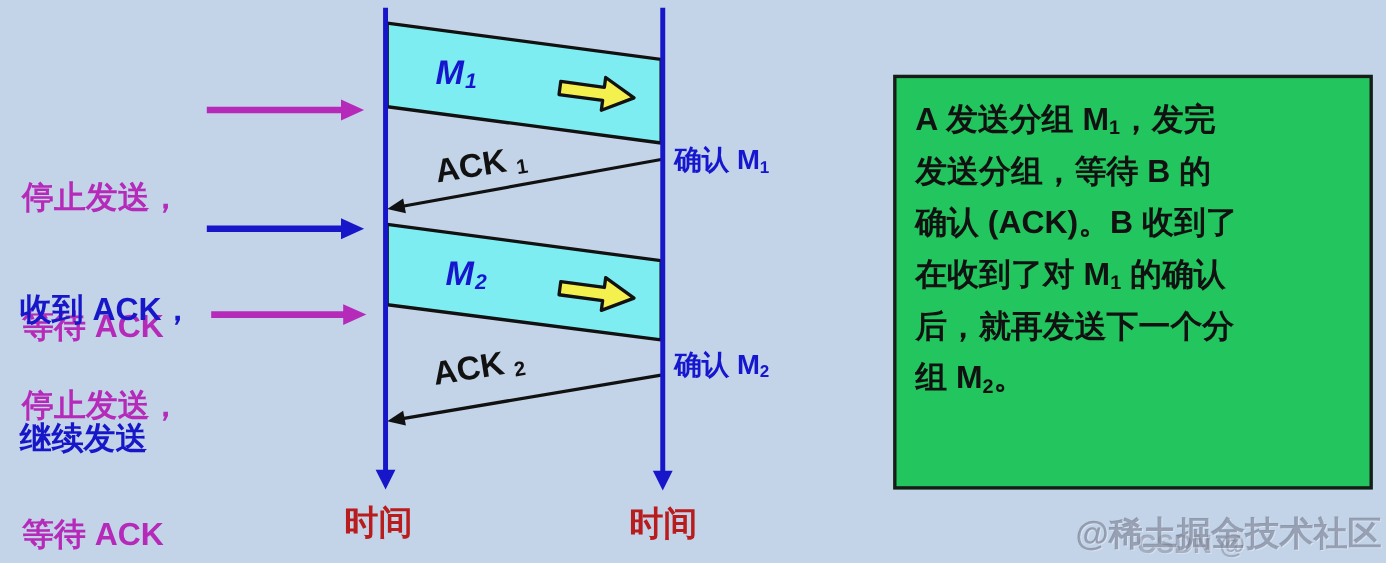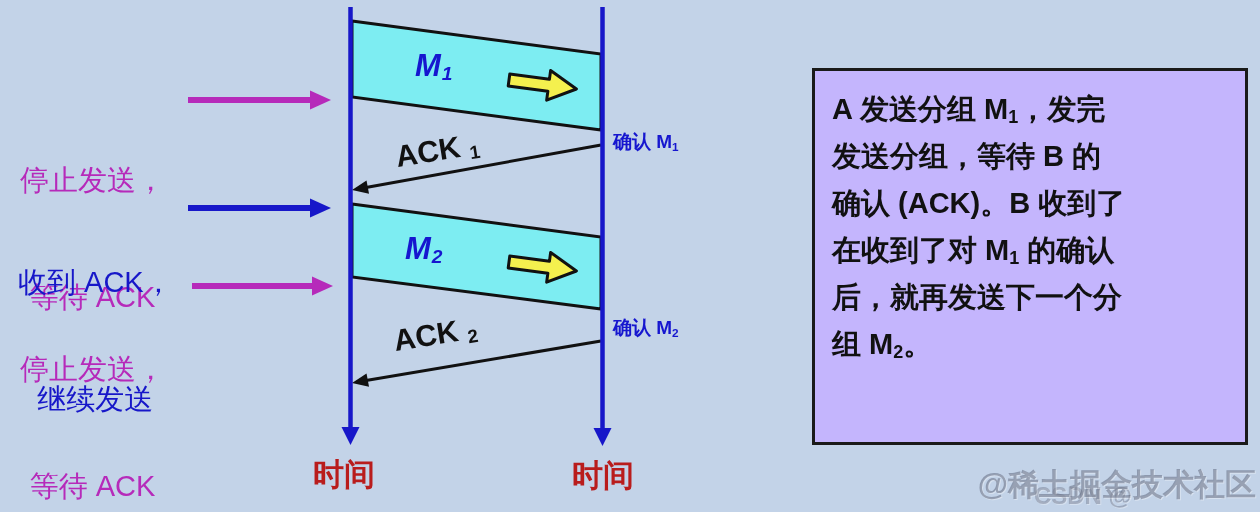--- a/index.html
+++ b/index.html
@@ -4,36 +4,36 @@
 <style>
   html,body { margin:0; padding:0; }
   .stage {
     position:relative; width:1260px; height:512px;
     background:#C3D3E8; overflow:hidden;
     font-family:"Liberation Sans","DejaVu Sans",sans-serif;
     color:#111;
   }
   .svg-layer { position:absolute; left:0; top:0; }
   .abs { position:absolute; white-space:pre; }
-  .ann { font-weight:normal; font-size:29px; line-height:39px;text-align:center; }
+  .ann { font-weight:bold; font-size:29px; line-height:39px; }
   .ann.magenta { color:#B62ABA; }
   .ann.blue    { color:#1717C9; }
   .m-label {
     font-weight:bold; font-style:italic; font-size:31px; color:#1616CF;
     letter-spacing:1px;
   }
   .ack-label {
     font-weight:bold; font-size:30px; color:#111;
     transform:rotate(-9deg); transform-origin:left center;
   }
-  .confirm-label { font-weight:bold; font-size:19px; color:#1616CF; }
+  .confirm-label { font-weight:bold; font-size:25px; color:#1616CF; }
   .time-label { font-weight:bold; font-size:31px; color:#b91c1c; }
   .note-box {
     position:absolute; left:812px; top:68px; width:436px; height:377px;
-    box-sizing:border-box; background:#c4b5fd; border:3px solid #1a1a1a;
+    box-sizing:border-box; background:#22c55e; border:3px solid #1a1a1a;
     padding:15px 10px 0 17px;
     font-weight:bold; font-size:29px; line-height:47px; color:#111;
   }
   sub {
     font-size:0.62em; line-height:0; vertical-align:baseline;
     position:relative; top:0.22em; font-style:inherit;
   }
   .watermark-layer { position:absolute; font-weight:bold; pointer-events:none; }
   .wm-under {
     right:128px; bottom:2px; font-size:24px;
@@ -99,21 +99,21 @@
   </div>
   <div class="abs ann blue" style="left:18px; top:185px">
     <div>收到 ACK，</div>
     <div>继续发送</div>
   </div>
   <div class="abs ann magenta" style="left:20px; top:272px">
     <div>停止发送，</div>
     <div>等待 ACK</div>
   </div>
 
-  <div class="abs m-label" style="left:415px; top:48px"><span>M</span><sub>1</sub></div>
+  <div class="abs m-label" style="left:396px; top:48px"><span>M</span><sub>1</sub></div>
   <div class="abs m-label" style="left:405px; top:231px"><span>M</span><sub>2</sub></div>
 
   <div class="abs ack-label" style="left:396px; top:140px"><span>ACK </span><sub>1</sub></div>
   <div class="abs ack-label" style="left:394px; top:324px"><span>ACK </span><sub>2</sub></div>
 
   <div class="abs confirm-label" style="left:613px; top:129px"><span>确认 M</span><sub>1</sub></div>
   <div class="abs confirm-label" style="left:613px; top:315px"><span>确认 M</span><sub>2</sub></div>
 
   <div class="abs time-label" style="left:313px; top:454px">时间</div>
   <div class="abs time-label" style="left:572px; top:455px">时间</div>

